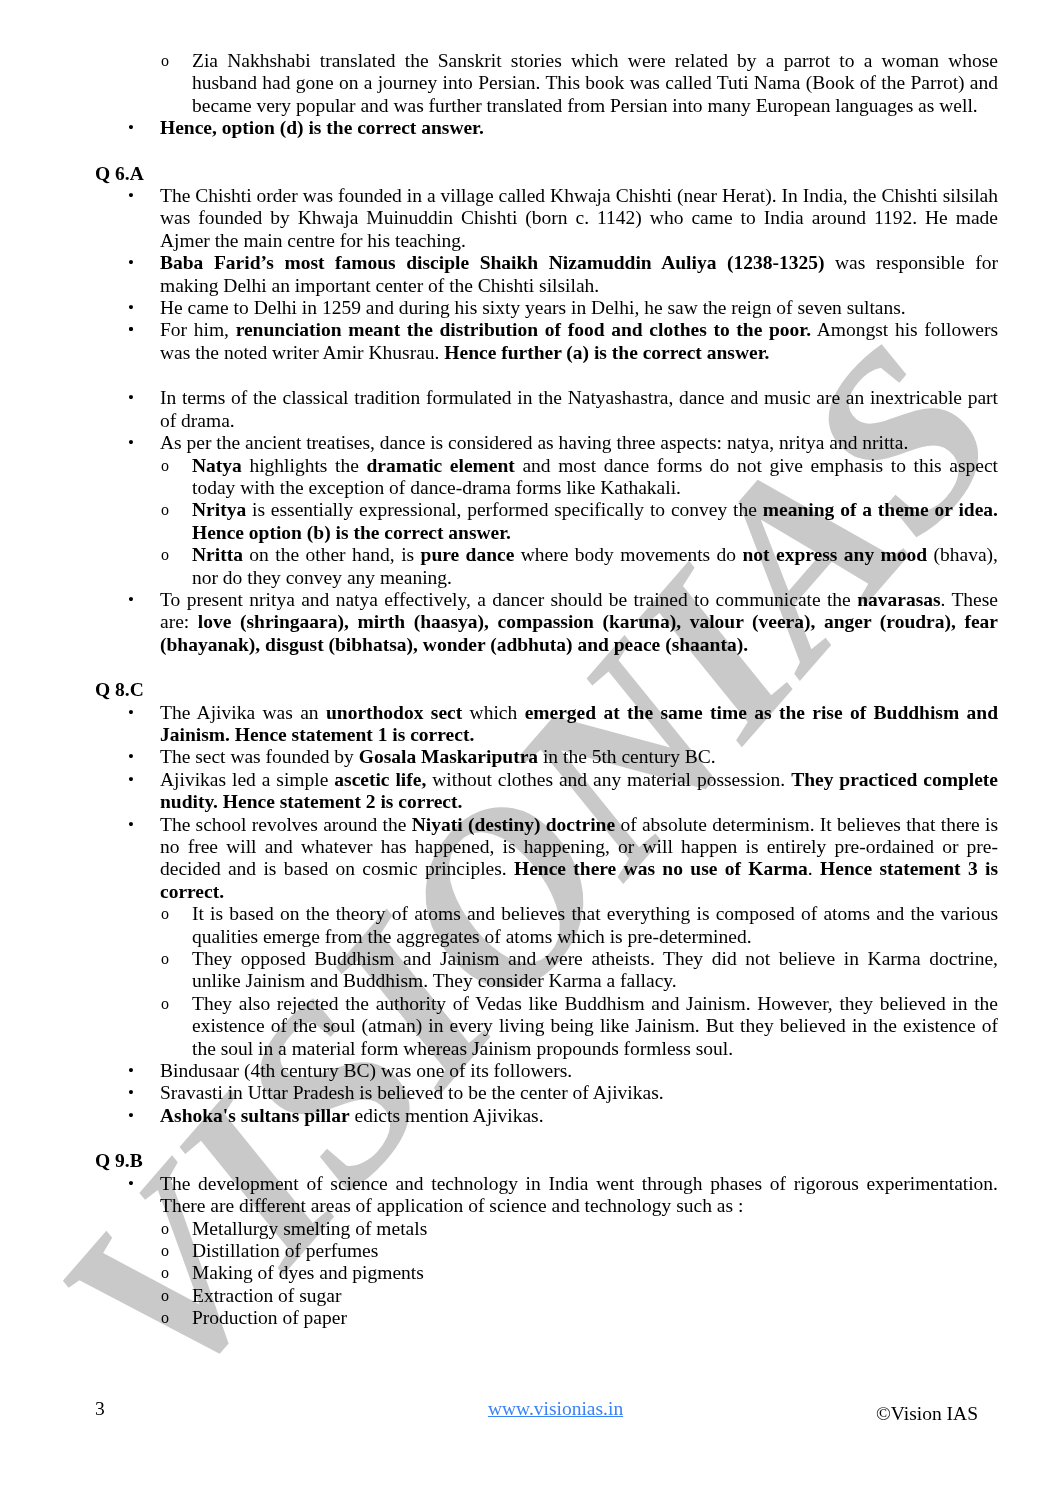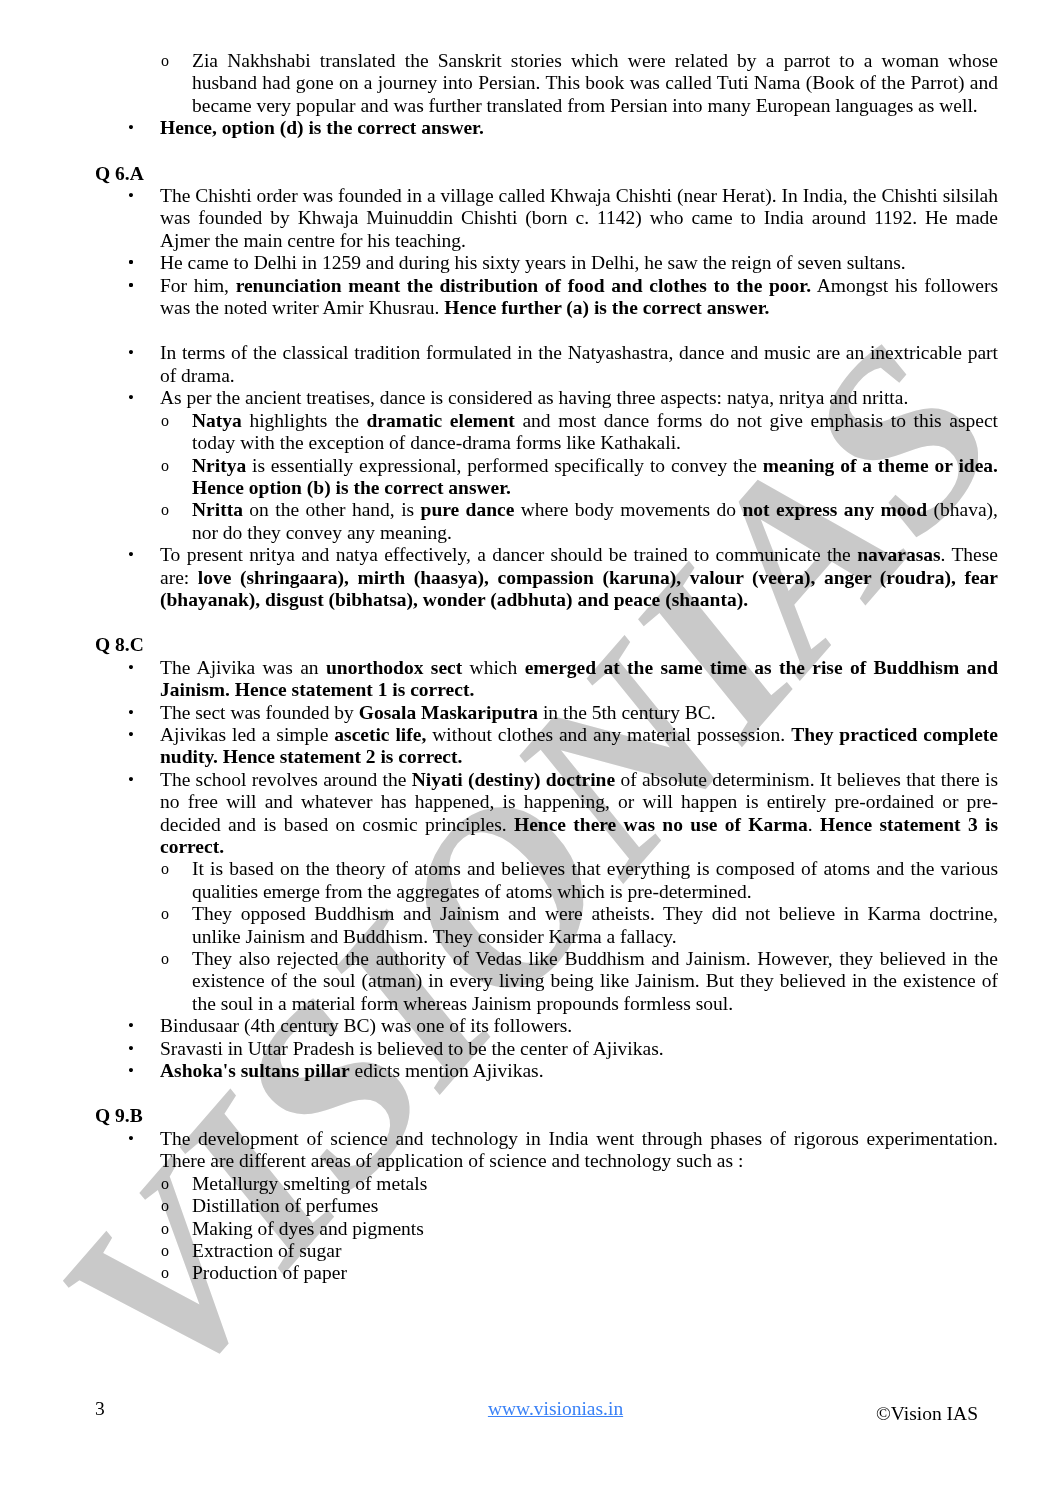--- a/index.html
+++ b/index.html
@@ -75,21 +75,21 @@
   <div class="watermark">VISIONIAS</div>
 
   <div class="content">
       <section class="qsection">
         <div class="item l2"><span class="marker">o</span><span>Zia Nakhshabi translated the Sanskrit stories which were related by a parrot to a woman whose husband had gone on a journey into Persian. This book was called Tuti Nama (Book of the Parrot) and became very popular and was further translated from Persian into many European languages as well.</span></div>
         <div class="item l1"><span class="marker">•</span><span><b>Hence, option (d) is the correct answer.</b></span></div>
       </section>
       <section class="qsection">
         <div class="qheading">Q 6.A</div>
         <div class="item l1"><span class="marker">•</span><span>The Chishti order was founded in a village called Khwaja Chishti (near Herat). In India, the Chishti silsilah was founded by Khwaja Muinuddin Chishti (born c. 1142) who came to India around 1192. He made Ajmer the main centre for his teaching.</span></div>
-        <div class="item l1"><span class="marker">•</span></div>
+        <div class="item l1"><span class="marker">•</span><span><b>Baba Farid’s most famous disciple Shaikh Nizamuddin Auliya (1238-1325)</b> was responsible for making Delhi an important center of the Chishti silsilah.</span></div>
         <div class="item l1"><span class="marker">•</span><span>He came to Delhi in 1259 and during his sixty years in Delhi, he saw the reign of seven sultans.</span></div>
         <div class="item l1"><span class="marker">•</span></div>
         <div class="item l1"><span class="marker">•</span><span>For him, <b>renunciation meant the distribution of food and clothes to the poor.</b> Amongst his followers was the noted writer Amir Khusrau. <b>Hence further (a) is the correct answer.</b></span></div>
       </section>
       <section class="qsection">
         <div class="item l1"><span class="marker">•</span><span>In terms of the classical tradition formulated in the Natyashastra, dance and music are an inextricable part of drama.</span></div>
         <div class="item l1"><span class="marker">•</span><span>As per the ancient treatises, dance is considered as having three aspects: natya, nritya and nritta.</span></div>
         <div class="item l2"><span class="marker">o</span><span><b>Natya</b> highlights the <b>dramatic element</b> and most dance forms do not give emphasis to this aspect today with the exception of dance-drama forms like Kathakali.</span></div>
         <div class="item l2"><span class="marker">o</span><span><b>Nritya</b> is essentially expressional, performed specifically to convey the <b>meaning of a theme or idea. Hence option (b) is the correct answer.</b></span></div>
         <div class="item l2"><span class="marker">o</span><span><b>Nritta</b> on the other hand, is <b>pure dance</b> where body movements do <b>not express any mood</b> (bhava), nor do they convey any meaning.</span></div>

